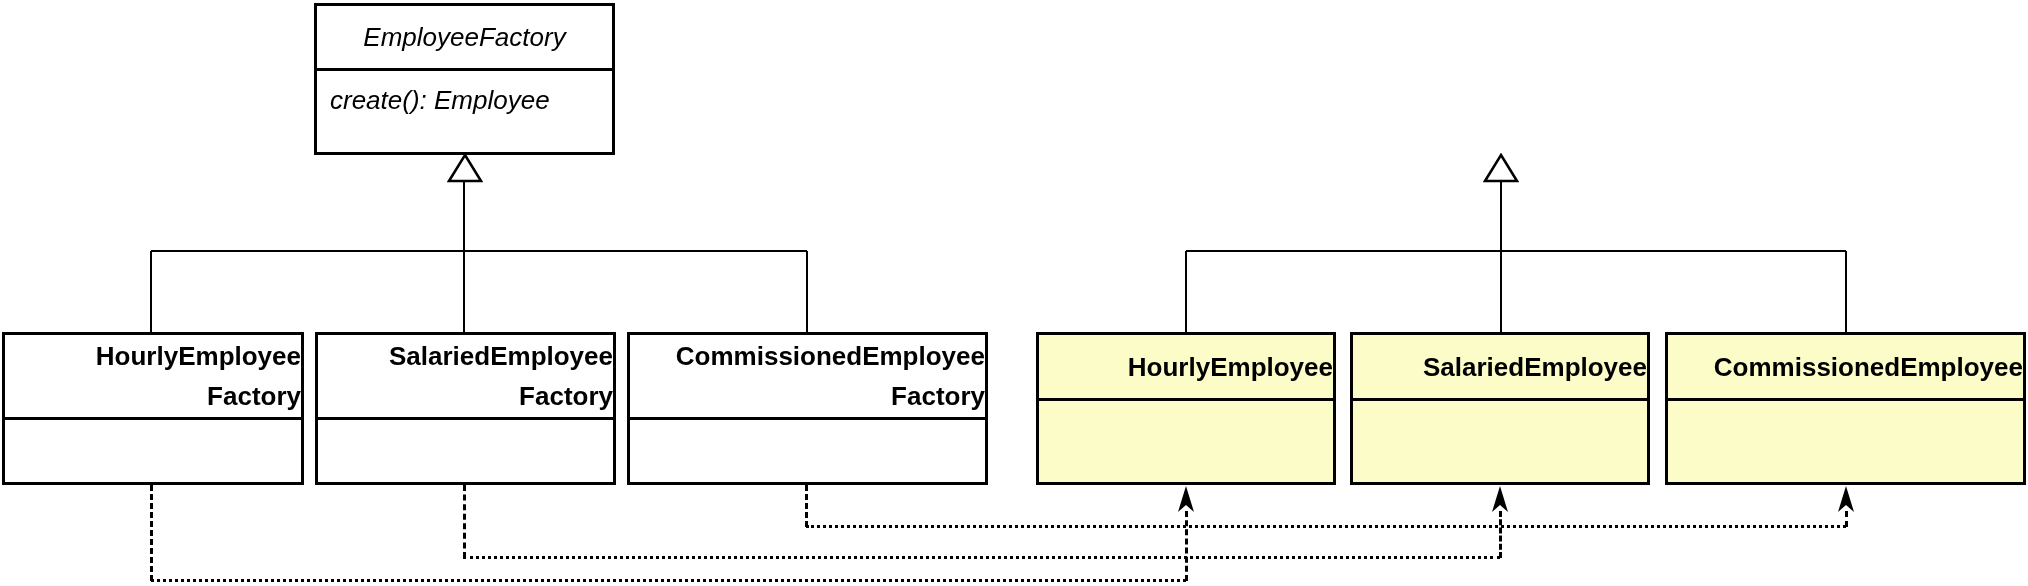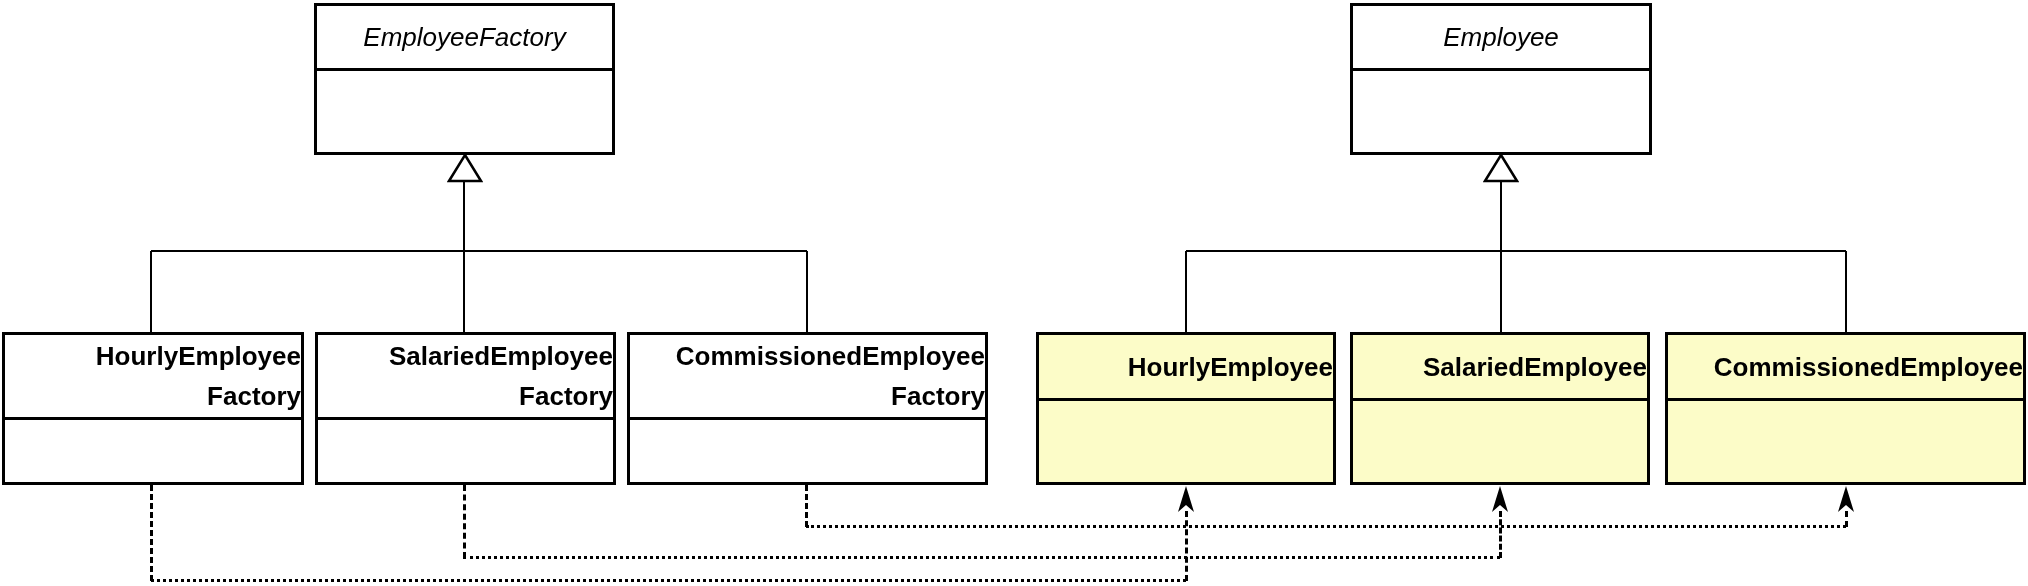--- a/index.html
+++ b/index.html
@@ -58,28 +58,25 @@
 </style>
 </head>
 <body>
 
 <div class="canvas">
 
   <div class="uml-class abstract" style="left:314px; top:3px; width:301px; height:152px;">
     <div class="compartment-title" style="height:65px;">
       <span>EmployeeFactory</span>
     </div>
+    <div class="compartment-body">
+      <span>create(): Employee</span>
+    </div>
   </div>
 
-  <div class="uml-class abstract" style="left:1350px; top:3px; width:302px; height:152px;">
-    <div class="compartment-title" style="height:65px;">
-      <span>Employee</span>
-    </div>
-    <div class="compartment-body"></div>
-  </div>
 
   <div class="uml-class concrete" style="left:2px; top:332px; width:302px; height:153px;">
     <div class="compartment-title" style="height:85px;">
       <span>HourlyEmployee</span>
       <span>Factory</span>
     </div>
     <div class="compartment-body"></div>
   </div>
 
   <div class="uml-class concrete" style="left:315px; top:332px; width:301px; height:153px;">

